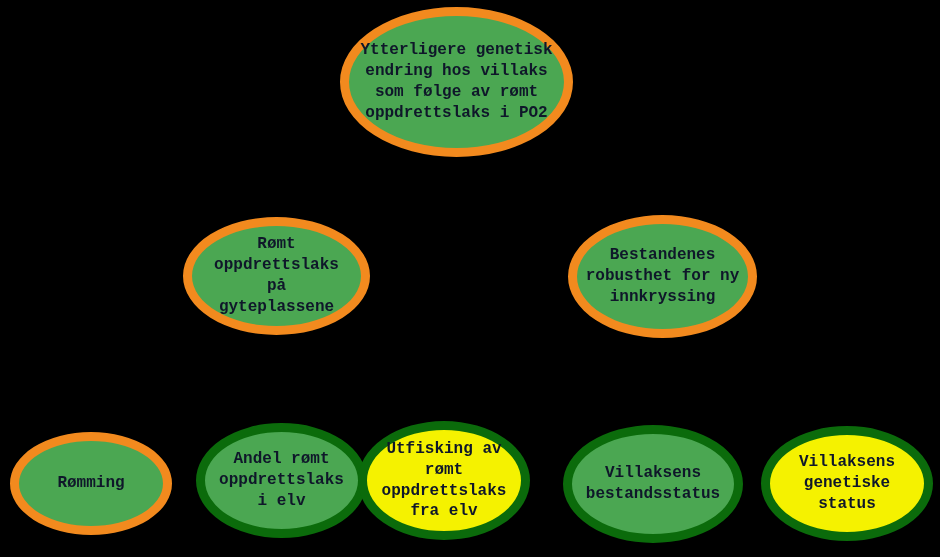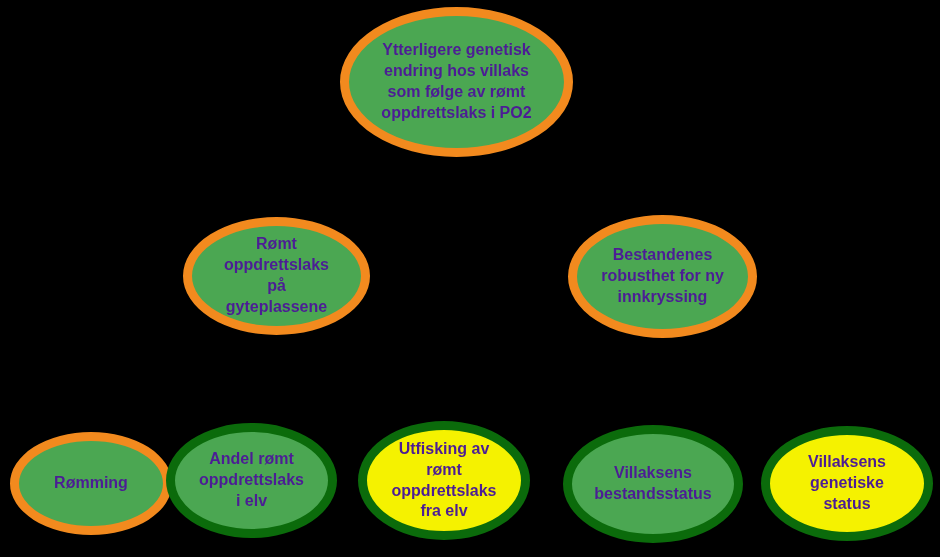--- a/index.html
+++ b/index.html
@@ -24,29 +24,30 @@
     display: flex;
     align-items: center;
     justify-content: center;
     text-align: center;
   }
   .node .label {
     white-space: pre-line;
     font-weight: bold;
     font-size: 16px;
     line-height: 1.3;
-    color: #4c1d95;
+    color: #0f172a;
     padding: 0 4px;
+    font-family: Liberation Mono, monospace;
   }
   
   .n0 { left: 340px; top: 7px;   width: 233px; height: 150px; }
   .n1 { left: 183px; top: 217px; width: 187px; height: 118px; }
   .n2 { left: 568px; top: 215px; width: 189px; height: 123px; }
   .n3 { left: 10px;  top: 432px; width: 162px; height: 103px; }
-  .n4 { left: 166px; top: 423px; width: 171px; height: 115px; }
+  .n4 { left: 196px; top: 423px; width: 171px; height: 115px; }
   .n5 { left: 358px; top: 421px; width: 172px; height: 119px; justify-content: center; }
   .n6 { left: 563px; top: 425px; width: 180px; height: 118px; }
   .n7 { left: 761px; top: 426px; width: 172px; height: 115px; }
 </style>
 </head>
 <body>
 
 <div class="canvas">
 
   <div class="node n0" style="background: rgb(75, 167, 82); border-color: rgb(242, 138, 30);">

